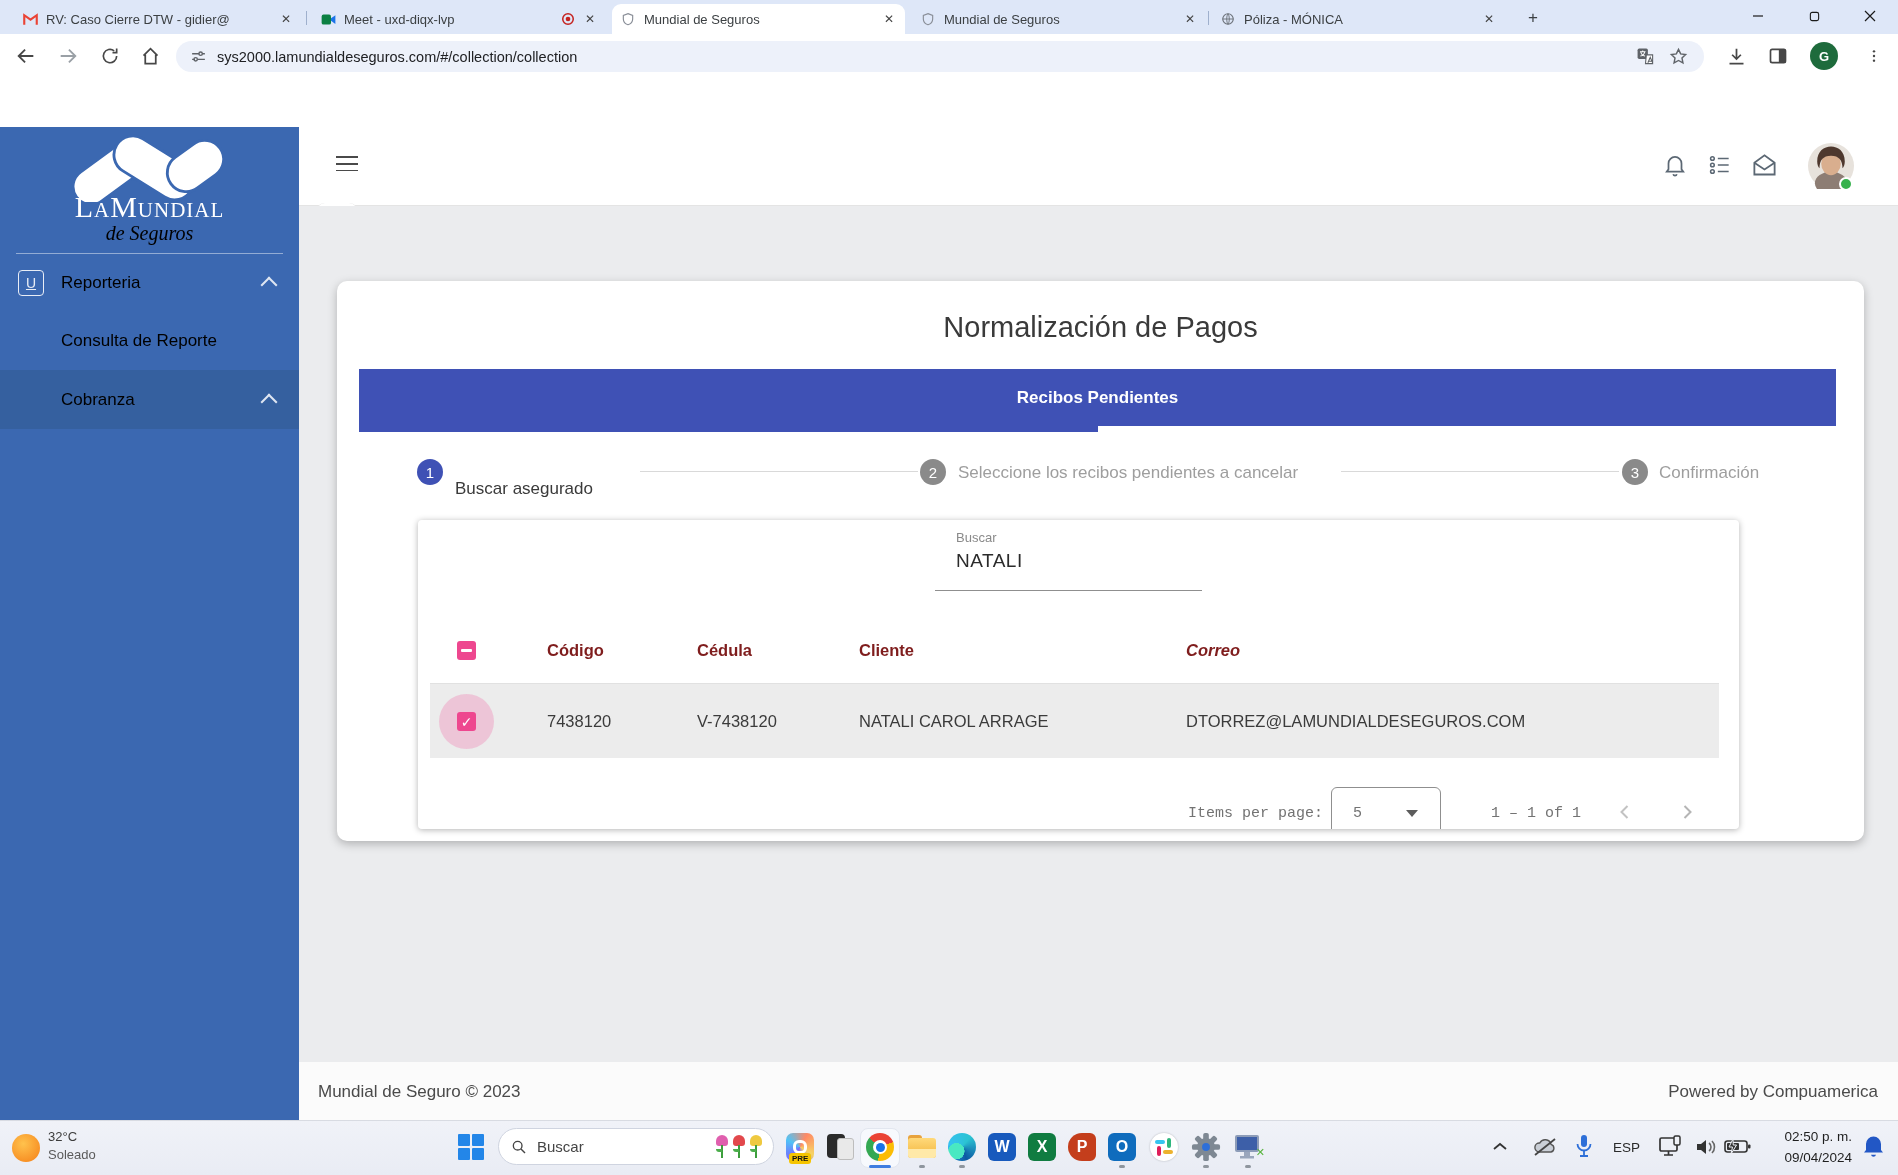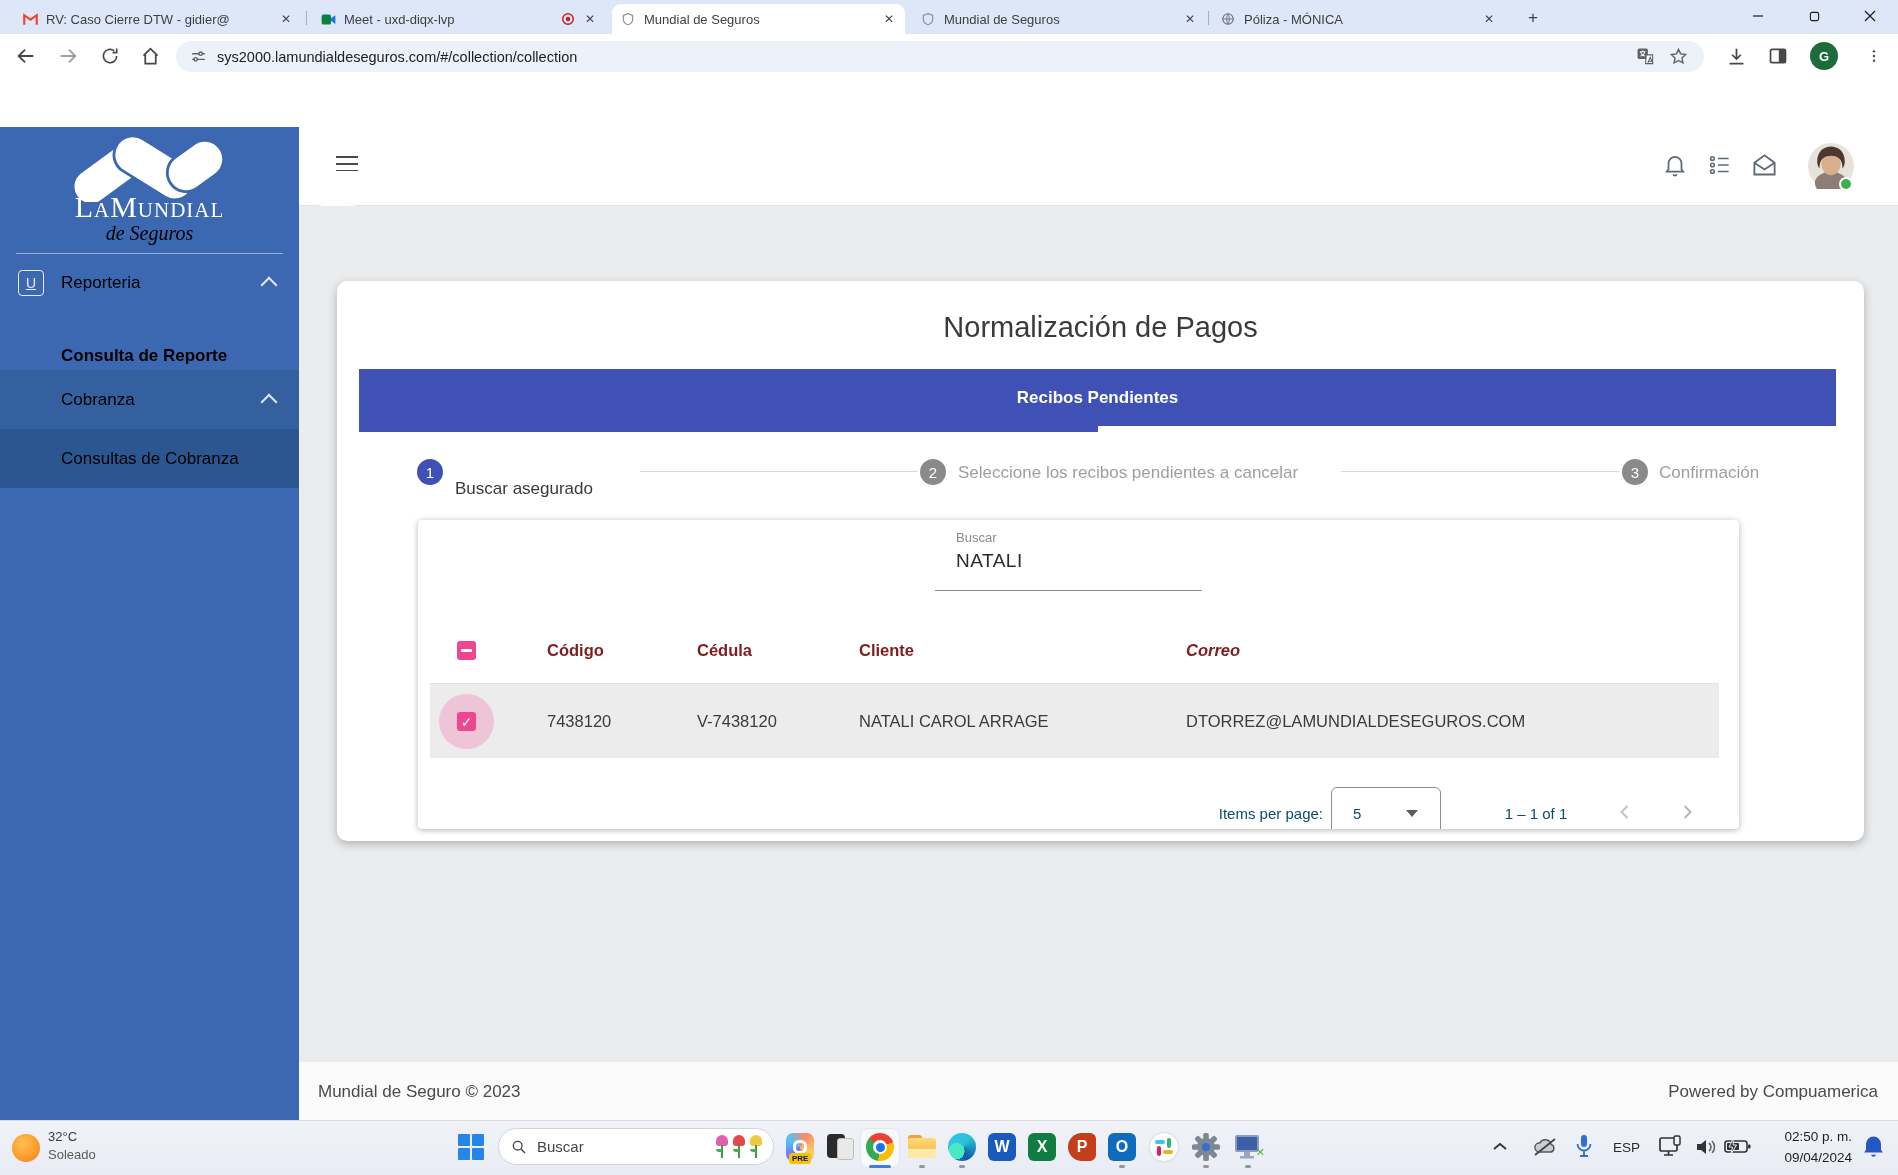--- a/index.html
+++ b/index.html
@@ -80,21 +80,21 @@
 
   .cb{width:19px;height:19px;border-radius:3px;background:#EE478F;display:flex;align-items:center;justify-content:center;}
   .cb .minus{width:11px;height:2.6px;background:#fff;border-radius:1px;}
   .cb .check{color:#fff;font-size:14px;line-height:1;}
   .ripple{left:21px;top:174px;width:55px;height:55px;border-radius:50%;background:rgba(240,98,160,.28);}
   .th{top:121px;font-size:16.5px;font-weight:bold;color:#7f1d1d;}
   .headline{left:12px;top:163px;width:1289px;height:1px;background:#e1e1e1;}
   .trow{left:12px;top:164px;width:1289px;height:74px;background:#ECECEC;}
   .td{top:192px;font-size:16.5px;color:#3b3b3b;}
 
-  .pagtxt{font-size:15px;color:#0c4a6e;}
+  .pagtxt{font-size:15px;color:#737373;font-family:Liberation Mono, monospace;}
   .pselect{left:913px;top:267px;width:110px;height:54px;border:1px solid #8f8f8f;border-radius:6px;box-sizing:border-box;}
   .pgchev{top:280px;width:24px;height:24px;}
 
   
   .taskbar{left:0;top:1120px;width:1898px;height:55px;background:linear-gradient(#F0F2F8,#E9ECF4);
     border-top:1px solid rgba(0,0,0,.07);box-sizing:border-box;}
   .sun{left:12px;top:1134px;width:28px;height:28px;border-radius:50%;
     background:radial-gradient(circle at 40% 35%,#FFC24D,#F57F17);}
   .wtxt{left:48px;font-size:13px;color:#3c3c3c;}
   .startlogo{left:458px;top:1134px;width:26px;height:26px;display:grid;grid-template-columns:12px 12px;
@@ -280,29 +280,26 @@
   </div>
   <div class="abs wordmark">LaMundial</div>
   <div class="abs tagline">de Seguros</div>
   <div class="abs sdivider"></div>
 
   <div class="abs sitem" style="top:253px;">
     <span class="ubox">U</span>
     <span class="lbl">Reporteria</span>
     <span class="chev"></span>
   </div>
-  <div class="abs sitem" style="top:326px;font-weight:bold;">
+  <div class="abs sitem" style="top:311px;">
     <span class="lbl noicon">Consulta de Reporte</span>
   </div>
   <div class="abs sitem" style="top:370px;background:#35609F;">
     <span class="lbl">Cobranza</span>
     <span class="chev"></span>
-  </div>
-  <div class="abs sitem" style="top:429px;background:#2C568F;">
-    <span class="lbl noicon">Consultas de Cobranza</span>
   </div>
 
   <div class="abs appheader"></div>
   <div class="abs burger">
       <div></div>
       <div></div>
       <div></div>
     </div>
   <div class="abs hico" style="left:1662px;">
     <svg width="26" height="26" viewBox="0 0 24 24">

